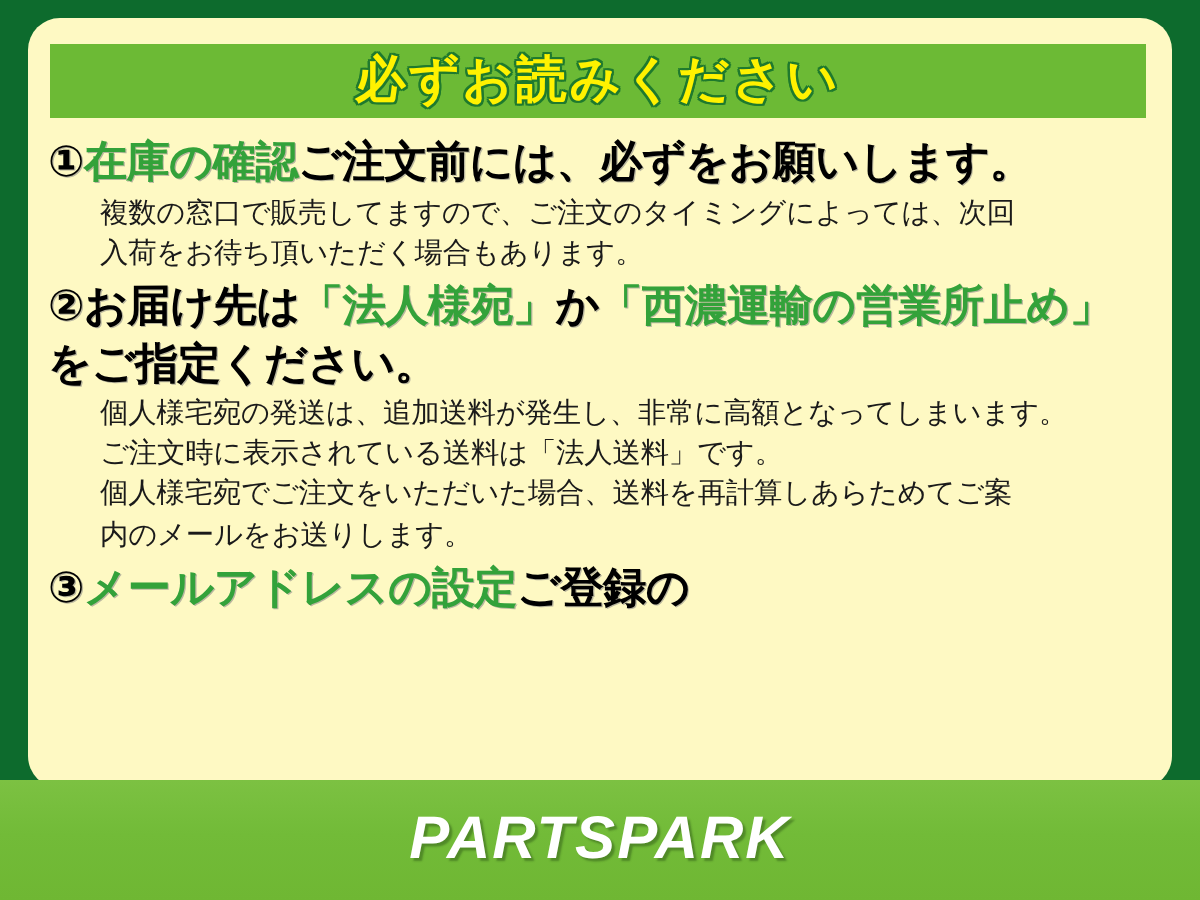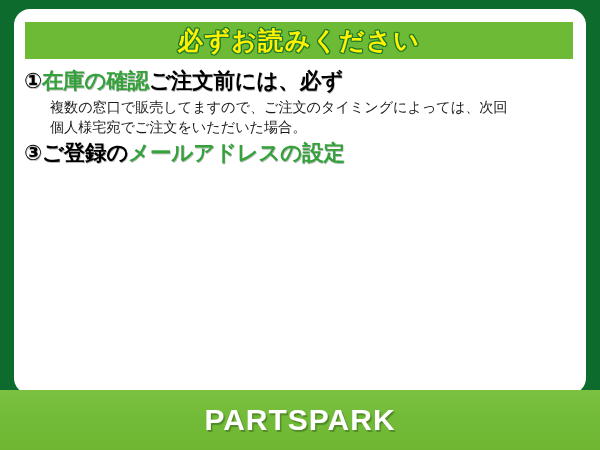--- a/index.html
+++ b/index.html
@@ -23,21 +23,21 @@
     box-sizing: border-box;
   }
 
   
   #card {
     position: absolute;
     left: 14px;
     top: 9px;
     width: 572px;
     height: 385px;
-    background: #ffffff;
+    background: #fef9c3;
     border-radius: 16px;
     box-sizing: border-box;
     overflow: hidden;
     text-decoration: underline;
   }
 
   
   #title-bar {
     position: absolute;
     left: 11px;
@@ -109,20 +109,21 @@
   #footer {
     position: absolute;
     left: 0;
     bottom: 0;
     width: 600px;
     height: 60px;
     background: linear-gradient(180deg, #7cc142 0%, #72bb38 45%, #6fb733 100%);
     display: flex;
     align-items: center;
     justify-content: center;
+    font-style: italic;
   }
   #brand {
     color: #ffffff;
     font-size: 30px;
     font-weight: bold;
     letter-spacing: 1px;
     text-shadow: 1.5px 1.5px 1px rgba(40,80,20,0.45);
   }
 </style>
 </head>
@@ -136,33 +137,41 @@
       <span id="title-text">必ずお読みください</span>
     </div>
 
     <div id="items">
 
       <div class="item">
         <div class="item-head">
           <span class="num">①</span>
             <span class="htxt hi">在庫の確認</span>
             <span class="htxt">ご注文前には、必ず</span>
+            <span class="htxt">をお願いします。</span>
         </div>
         <div class="item-body">複数の窓口で販売してますので、ご注文のタイミングによっては、次回
-個人様宅宛でご注文をいただいた場合。</div>
+入荷をお待ち頂いただく場合もあります。</div>
       </div>
 
       <div class="item">
+        <div class="item-head wrap">
+          <span class="num">②</span><span class="htxt">お届け先は</span><span class="htxt hi">「法人様宛」</span><span class="htxt">か</span><span class="htxt hi">「西濃運輸の営業所止め」</span><br><span class="htxt">をご指定ください。</span>
+        </div>
+        <div class="item-body">個人様宅宛の発送は、追加送料が発生し、非常に高額となってしまいます。
+ご注文時に表示されている送料は「法人送料」です。
+個人様宅宛でご注文をいただいた場合、送料を再計算しあらためてご案
+内のメールをお送りします。</div>
       </div>
 
       <div class="item">
         <div class="item-head">
           <span class="num">③</span>
+            <span class="htxt hi">メールアドレスの設定</span>
             <span class="htxt">ご登録の</span>
-            <span class="htxt hi">メールアドレスの設定</span>
         </div>
       </div>
 
     </div>
   </div>
 
   <div id="footer">
     <span id="brand">PARTSPARK</span>
   </div>
 

